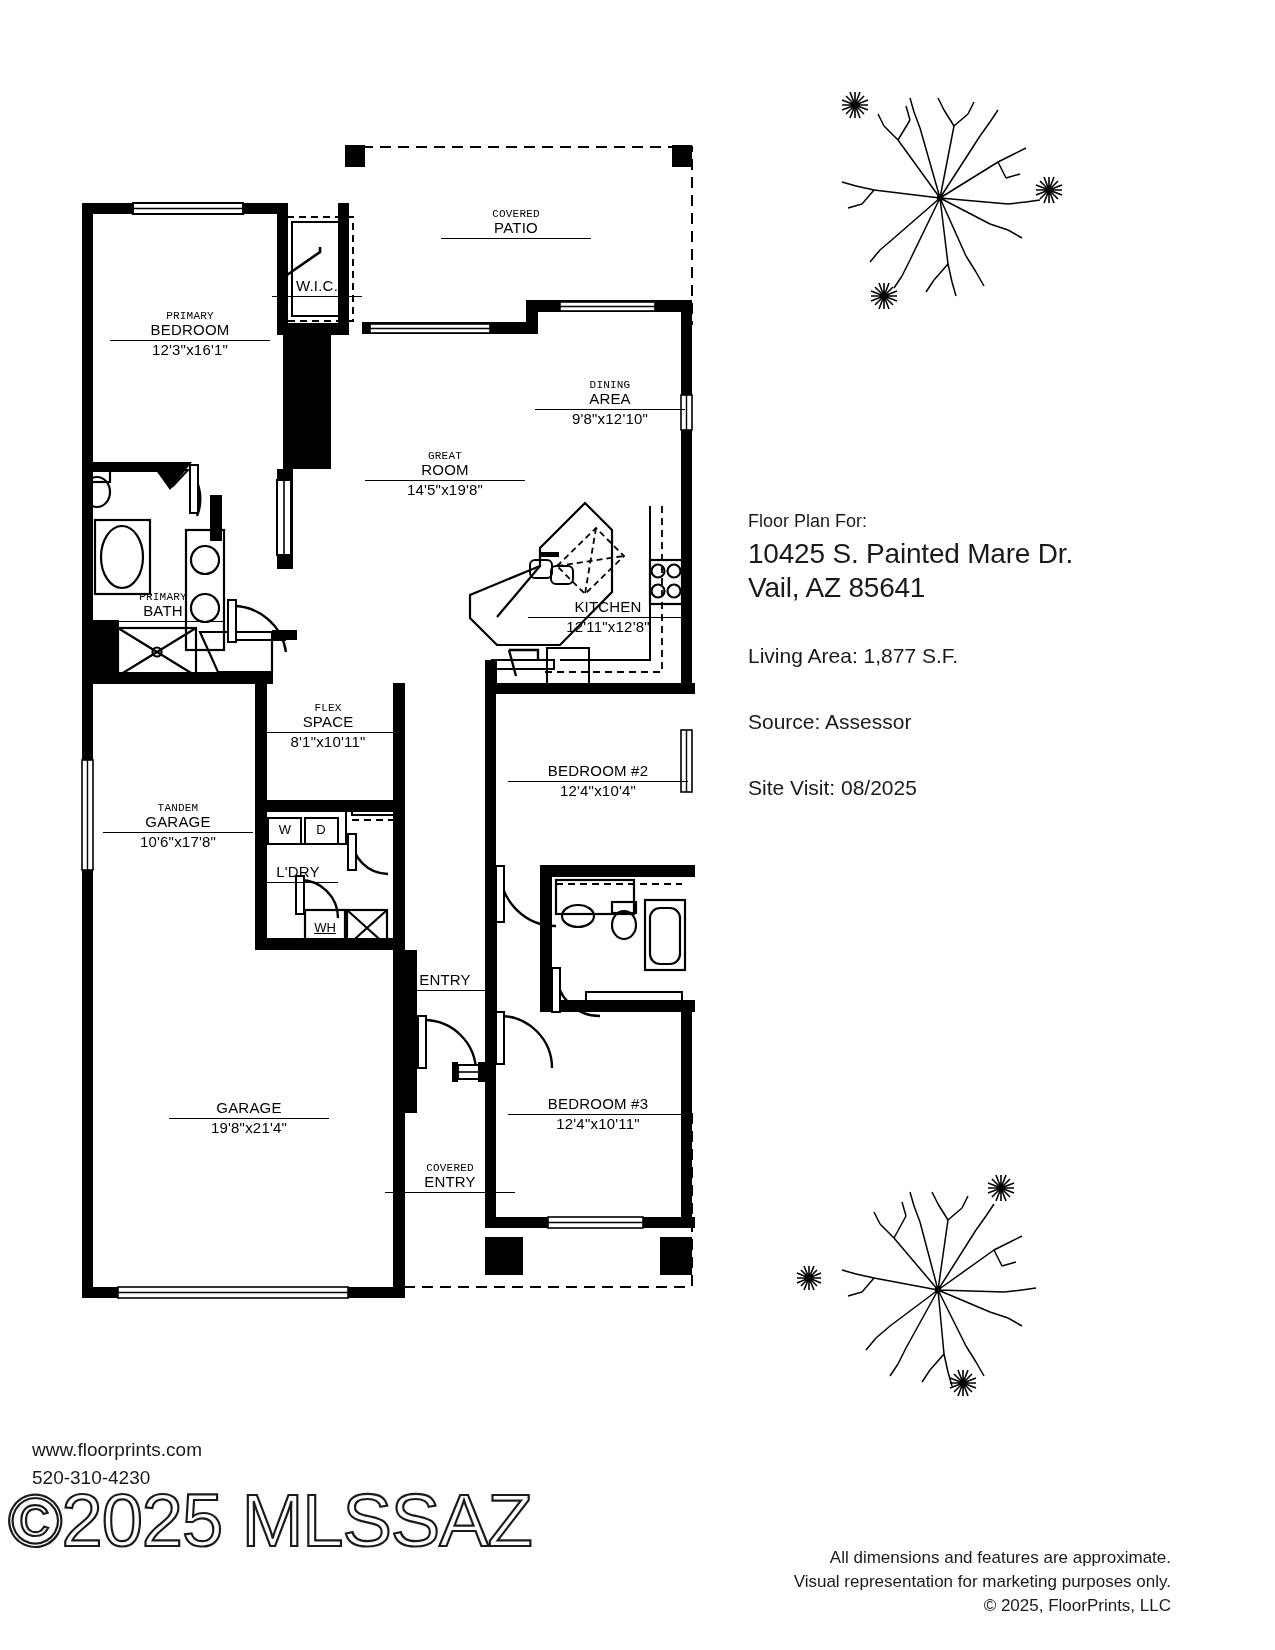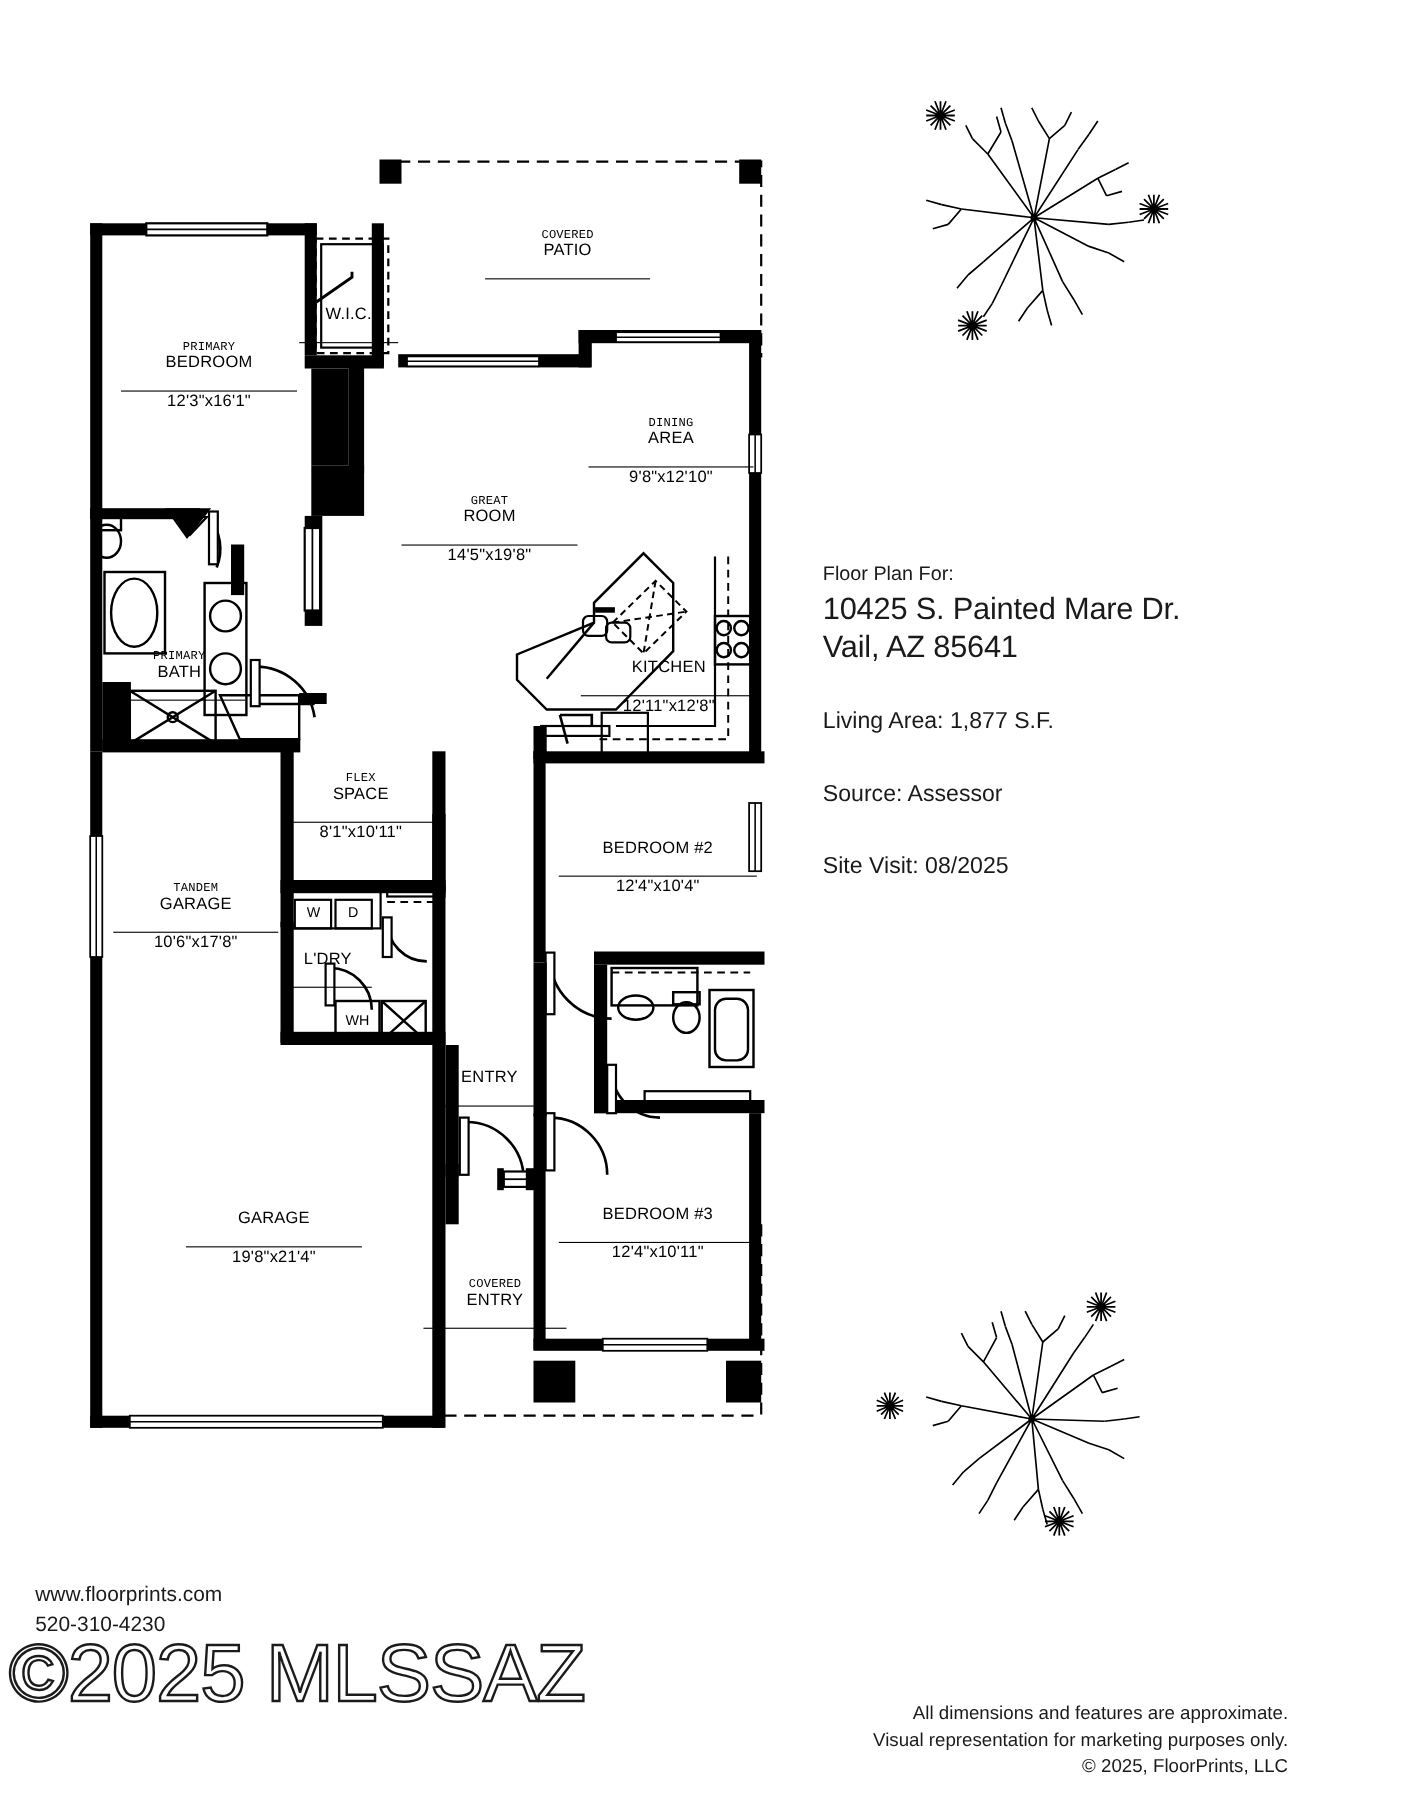--- a/index.html
+++ b/index.html
@@ -44,21 +44,21 @@
     display: block;
     font-size: 11px;
     font-weight: 400;
     font-family: Liberation Mono, monospace;
   }
   .room-label .rl-name2 {
     display: block;
     font-size: 15px;
     font-weight: 400;
     border-bottom: 1.6px solid #000;
-    padding-bottom: 16px;
+    padding-bottom: 1px;
   }
   .room-label .rl-dim {
     display: block;
     font-size: 15px;
     padding-top: 1px;
   }
 
   
   .appl {
     position: absolute;
@@ -529,21 +529,21 @@
     <span class="rl-name">COVERED</span>
     <span class="rl-name2">ENTRY</span>
   </div>
 
   <div class="appl" style="left:277px; top:823px; width:16px;">
     <span>W</span>
   </div>
   <div class="appl" style="left:313px; top:823px; width:16px;">
     <span>D</span>
   </div>
-  <div class="appl" style="left:312px; top:921px; width:26px;">
+  <div class="appl" style="left:312px; top:921px; width:26px;text-decoration:underline;">
     <span>WH</span>
   </div>
 
   <div id="title-block">
     <div class="tb-for">Floor Plan For:</div>
     <div class="tb-addr">10425 S. Painted Mare Dr.</div>
     <div class="tb-addr">Vail, AZ  85641</div>
     <div class="tb-line">Living Area:  1,877 S.F.</div>
     <div class="tb-line">Source:  Assessor</div>
     <div class="tb-line">Site Visit:  08/2025</div>

